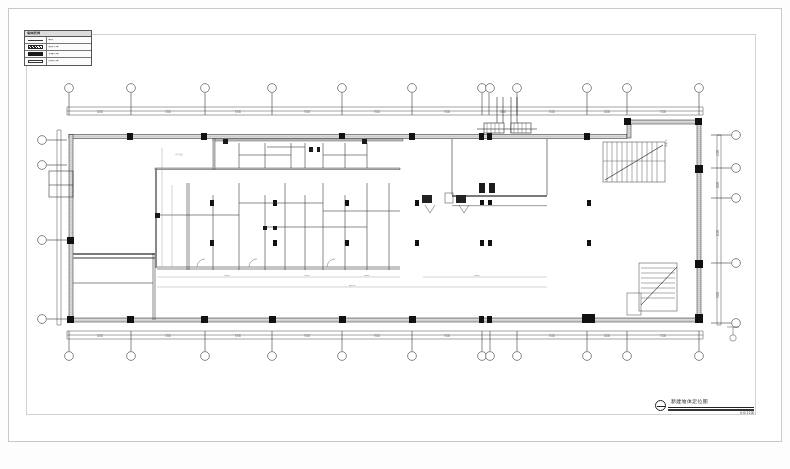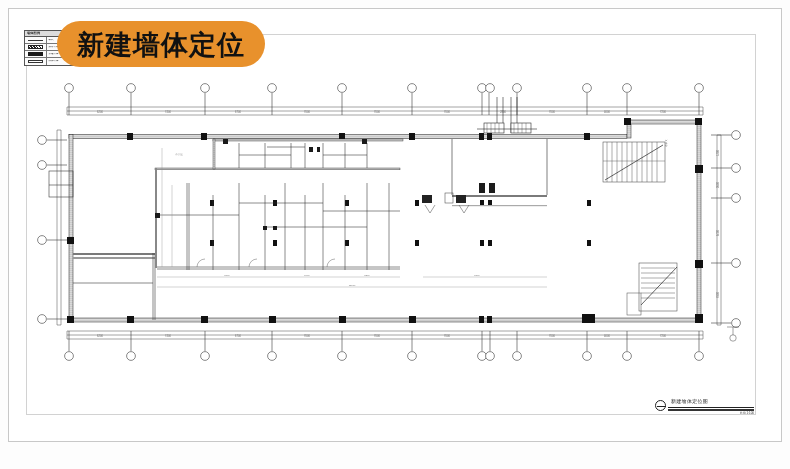--- a/index.html
+++ b/index.html
@@ -567,17 +567,14 @@
     </div>
 
     <div class="lg-row">
       <div class="lg-sw">
         <span class="sw-hollow"></span>
       </div>
       <div class="lg-tx">拆除墙体</div>
     </div>
   </div>
 
-  <div id="title-badge">
-    <span class="badge-text">新建墙体定位</span>
-  </div>
 
 </div>
 
 </body></html>

